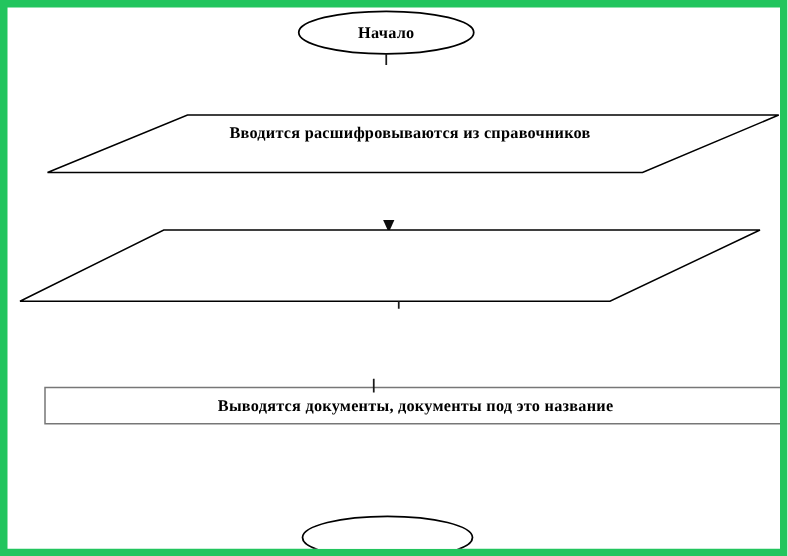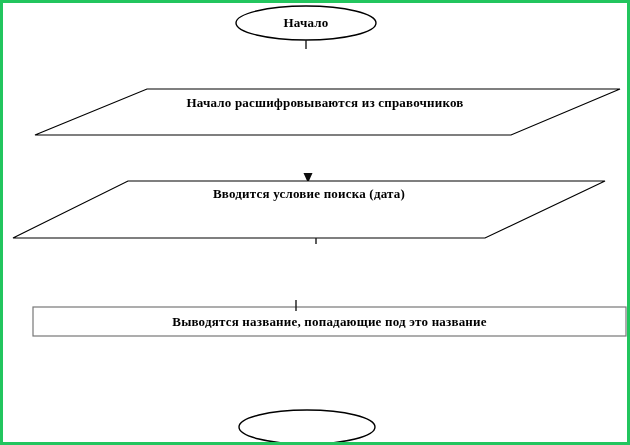--- a/index.html
+++ b/index.html
@@ -5,21 +5,21 @@
   html, body {
     margin: 0;
     padding: 0;
     background: #ffffff;
   }
   .canvas {
     position: relative;
     width: 630px;
     height: 445px;
     box-sizing: border-box;
-    border: 3px solid #22c55e;
+    border: 6px solid #22c55e;
     background: #ffffff;
     overflow: hidden;
     font-family: "Liberation Serif", "DejaVu Serif", serif;
   }
   .shapes-svg {
     position: absolute;
     left: 0;
     top: 0;
     width: 630px;
     height: 445px;
@@ -60,20 +60,19 @@
 
     <rect x="30" y="304" width="593" height="29" fill="#ffffff" stroke="#777777" stroke-width="1.2"></rect>
 
     <line x1="293" y1="297" x2="293" y2="308" stroke="#1a1a1a" stroke-width="1.4"></line>
 
     <ellipse cx="304" cy="424" rx="68" ry="17" fill="#ffffff" stroke="#000000" stroke-width="1.4"></ellipse>
   </svg>
 
   <div class="node-label lbl-start">Начало</div>
 
-  <div class="node-label lbl-io1">Начало расшифровываются из справочников</div>
+  <div class="node-label lbl-io1">Вводится расшифровываются из справочников</div>
 
-  <div class="node-label lbl-io2">Вводится условие поиска (дата)</div>
 
-  <div class="node-label lbl-proc">Выводятся название, попадающие под это название</div>
+  <div class="node-label lbl-proc">Выводятся документы, документы под это название</div>
 
 
 </div>
 
 </body></html>

